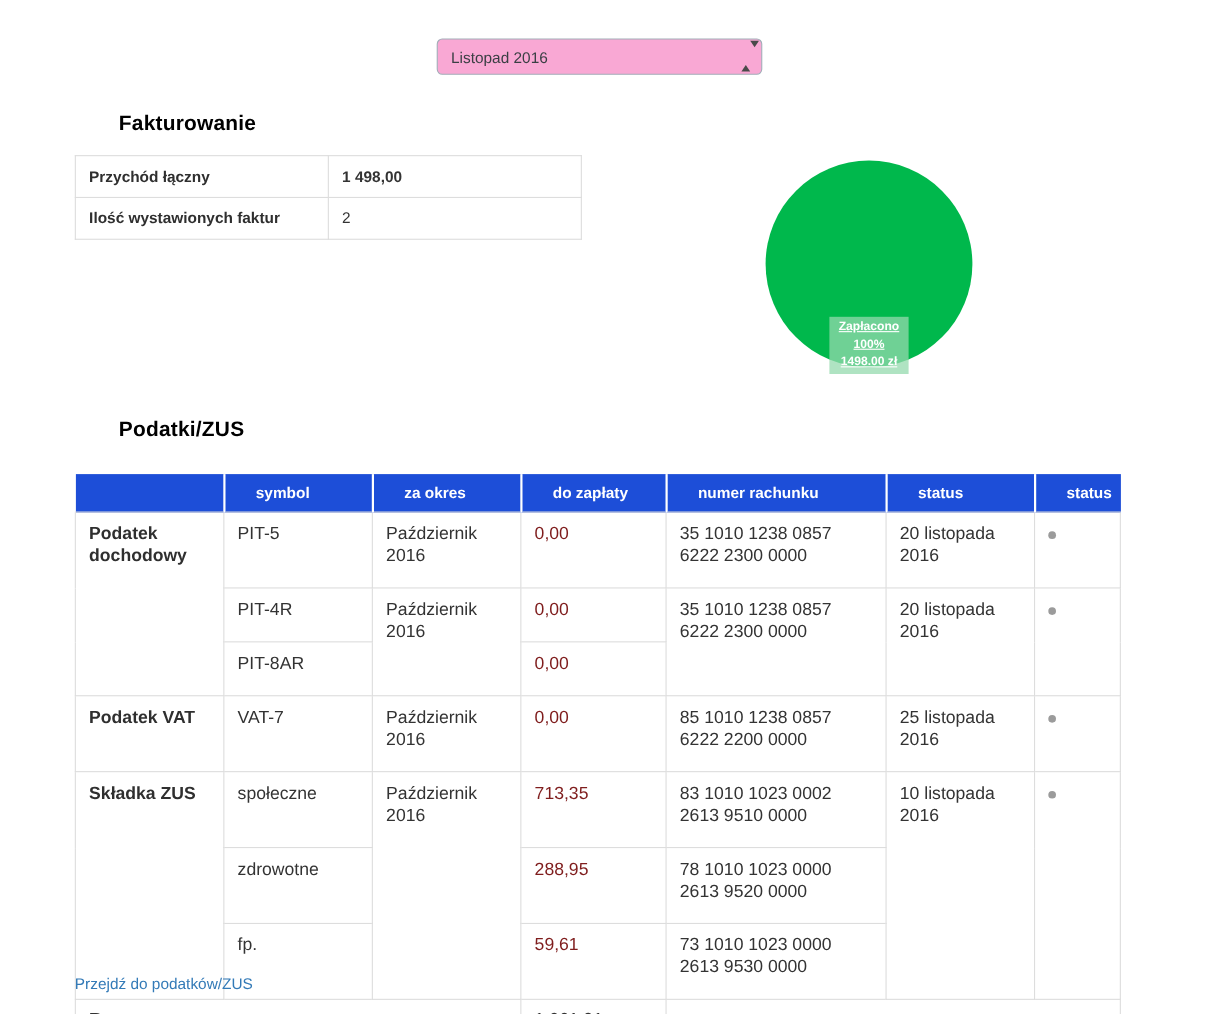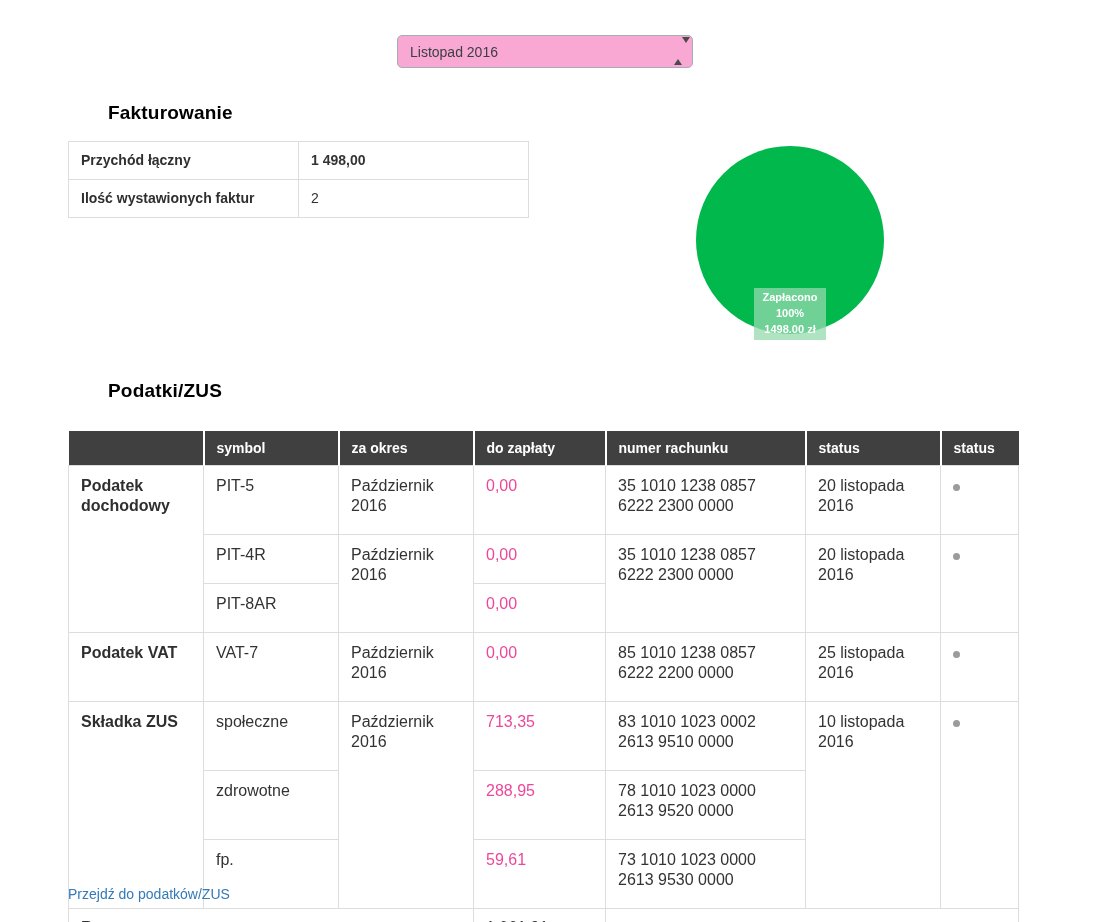--- a/index.html
+++ b/index.html
@@ -96,57 +96,58 @@
     transform: translateX(-50%);
     min-width: 72px;
     padding: 1px 5px 3px 5px;
     background: rgba(148, 217, 174, 0.75);
     text-align: center;
     font-size: 11px;
     font-weight: bold;
     color: #fff;
     line-height: 16px;
     white-space: nowrap;
+    text-decoration: underline;
   }
 
   
   .taxes-table {
     position: absolute;
     left: 68px; top: 431px;
     width: 950px;
     table-layout: fixed;
   }
   .taxes-table th {
-    background: #404040;
+    background: #1d4ed8;
     color: #fff;
     font-weight: bold;
     font-size: 14px;
     text-align: left;
-    padding: 9px 12px;
+    padding: 9px 28px;
     border-right: 2px solid #fff;
     border-bottom: 1px solid #ddd;
   }
   .taxes-table th:last-child { border-right: none; }
   .taxes-table col.c-group   { width: 135px; }
   .taxes-table col.c-symbol  { width: 135px; }
   .taxes-table col.c-period  { width: 135px; }
   .taxes-table col.c-amount  { width: 132px; }
   .taxes-table col.c-account { width: 200px; }
   .taxes-table col.c-due     { width: 135px; }
   .taxes-table col.c-status  { width: 78px; }
   .taxes-table td {
     border: 1px solid #ddd;
     padding: 10px 12px 18px 12px;
     font-size: 16px;
     vertical-align: top;
     line-height: 20px;
   }
   .taxes-table td.group-cell { font-weight: bold; color: #2f2f2f; }
   .taxes-table td.amount a, a.amount-link {
-    color: #ec4899;
+    color: #7f1d1d;
     text-decoration: none;
     cursor: pointer;
   }
   .taxes-table tr.total-row td {
     padding: 9px 12px;
     line-height: 19px;
   }
   .taxes-table tr.total-row td.total-lbl { font-weight: bold; }
   .status-dot {
     display: inline-block;

